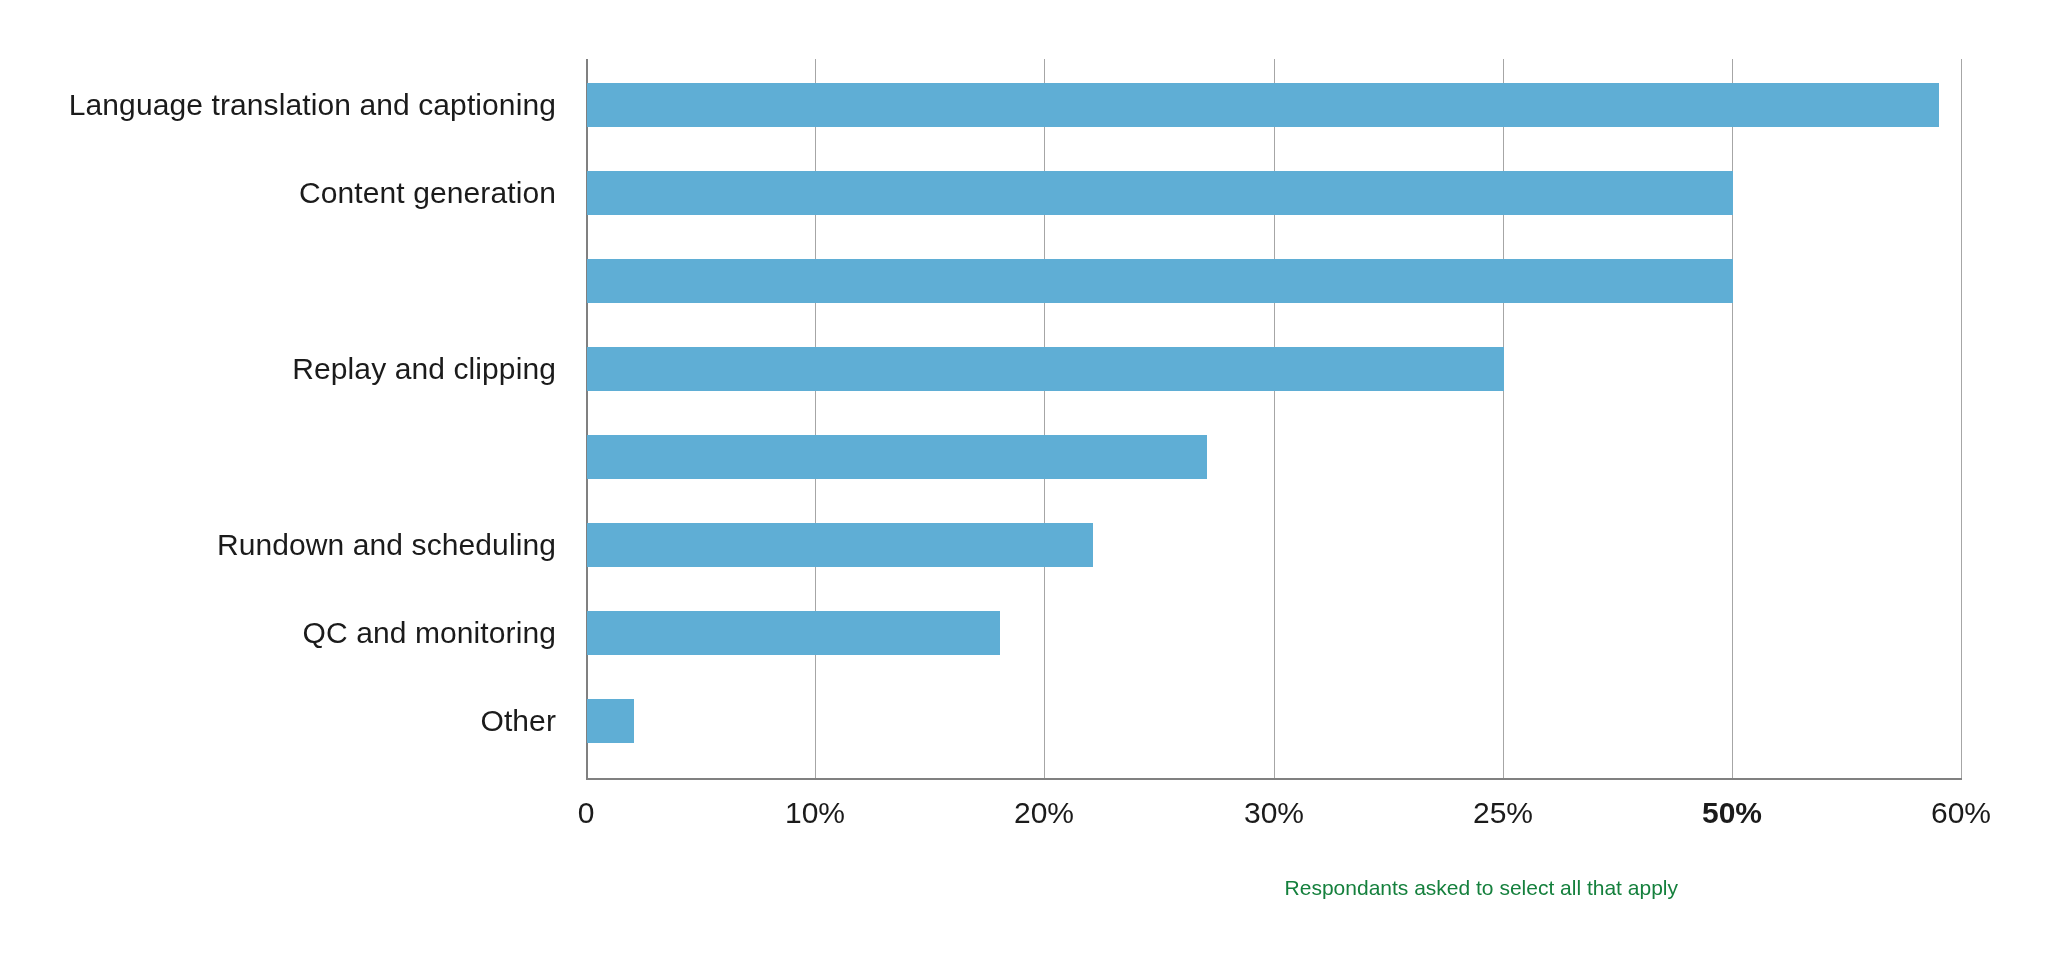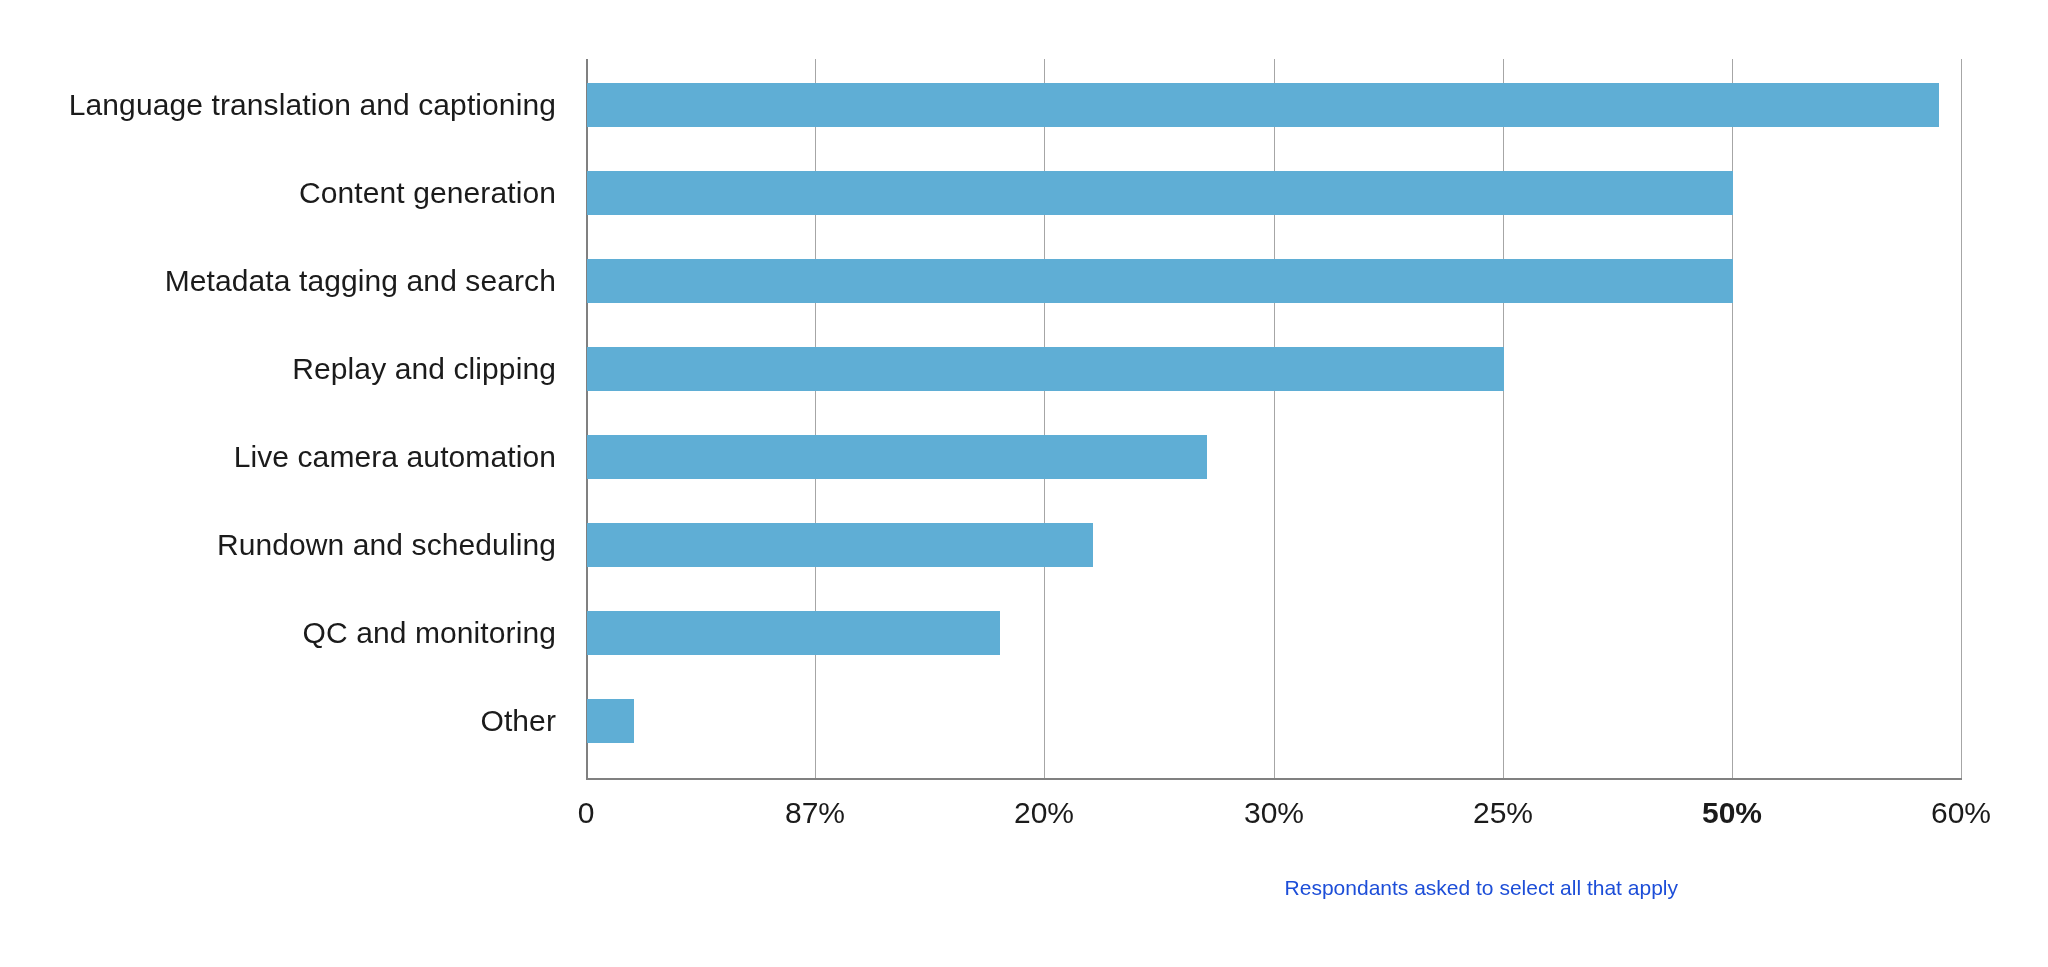--- a/index.html
+++ b/index.html
@@ -96,36 +96,34 @@
     color: #1b1b1b;
   }
 
   
   .footnote {
     position: absolute;
     right: 42px;
     top: 875px;
     font-size: 21px;
     line-height: 26px;
-    color: #1d4ed8;
+    color: #15803d;
     text-align: right;
     white-space: nowrap;
   }
 </style>
 </head>
 <body>
 
 <div id="chart-root">
 
   <div class="cat-labels">
     <div class="cat-label" style="top:88px;">Language translation and captioning</div>
     <div class="cat-label" style="top:176px;">Content generation</div>
-    <div class="cat-label" style="top:264px;">Metadata tagging and search</div>
     <div class="cat-label" style="top:352px;">Replay and clipping</div>
-    <div class="cat-label" style="top:440px;">Live camera automation</div>
     <div class="cat-label" style="top:528px;">Rundown and scheduling</div>
     <div class="cat-label" style="top:616px;">QC and monitoring</div>
     <div class="cat-label" style="top:704px;padding-left:20px;">Other</div>
   </div>
 
   <div class="plot">
     <div class="gridline" style="left:229px;"></div>
     <div class="gridline" style="left:458px;"></div>
     <div class="gridline" style="left:688px;"></div>
     <div class="gridline" style="left:917px;"></div>
@@ -140,21 +138,21 @@
     <div class="bar" style="top:200px; left:1px; width:1146px;"></div>
     <div class="bar" style="top:288px; left:1px; width:917px;"></div>
     <div class="bar" style="top:376px; left:1px; width:620px;"></div>
     <div class="bar" style="top:464px; left:1px; width:506px;"></div>
     <div class="bar" style="top:552px; left:1px; width:413px;"></div>
     <div class="bar" style="top:640px; left:1px; width:47px;"></div>
   </div>
 
   <div class="ticks">
     <div class="tick-label" style="left:586px;">0</div>
-    <div class="tick-label" style="left:815px;">87%</div>
+    <div class="tick-label" style="left:815px;">10%</div>
     <div class="tick-label" style="left:1044px;">20%</div>
     <div class="tick-label" style="left:1274px;">30%</div>
     <div class="tick-label" style="left:1503px;">25%</div>
     <div class="tick-label" style="left:1732px;font-weight:bold;">50%</div>
     <div class="tick-label" style="left:1961px;">60%</div>
   </div>
 
   <div class="footnote">Respondants asked to select all that apply</div>
 
 </div>

